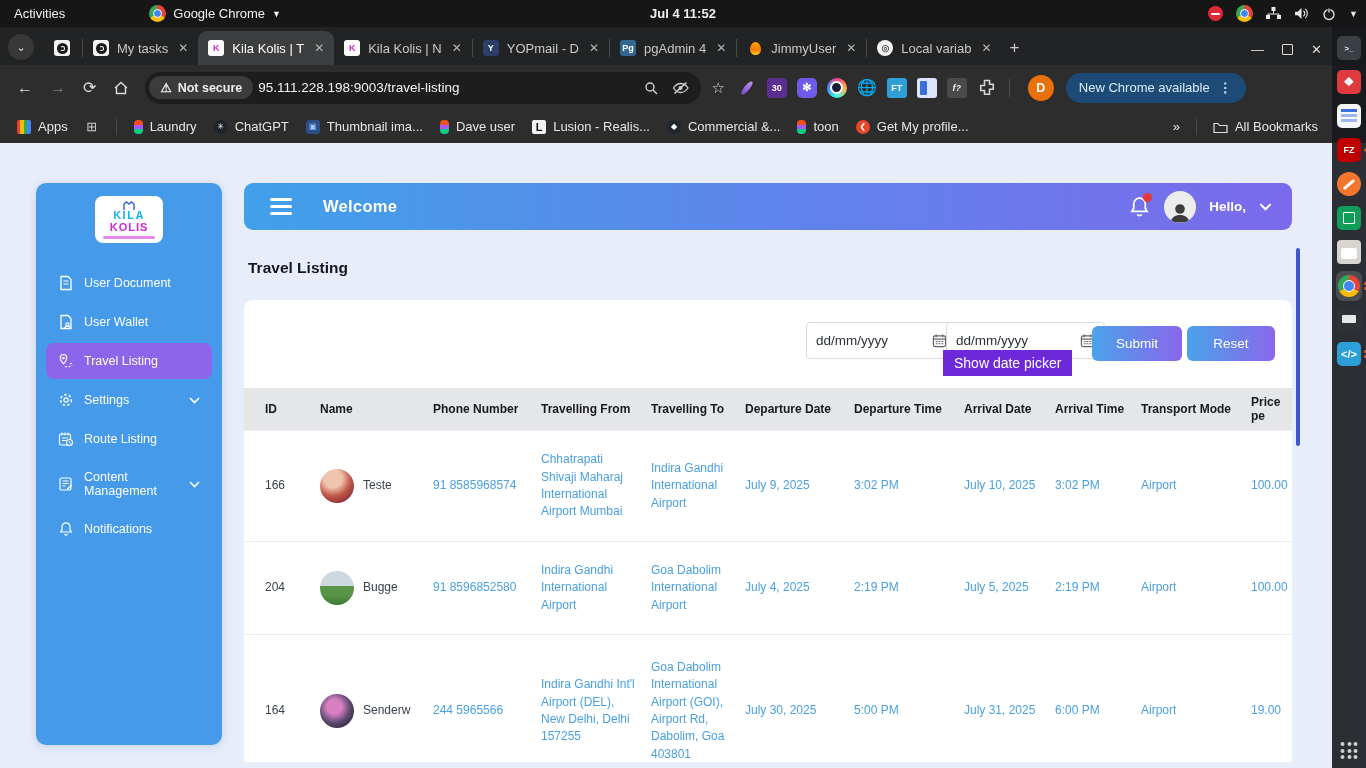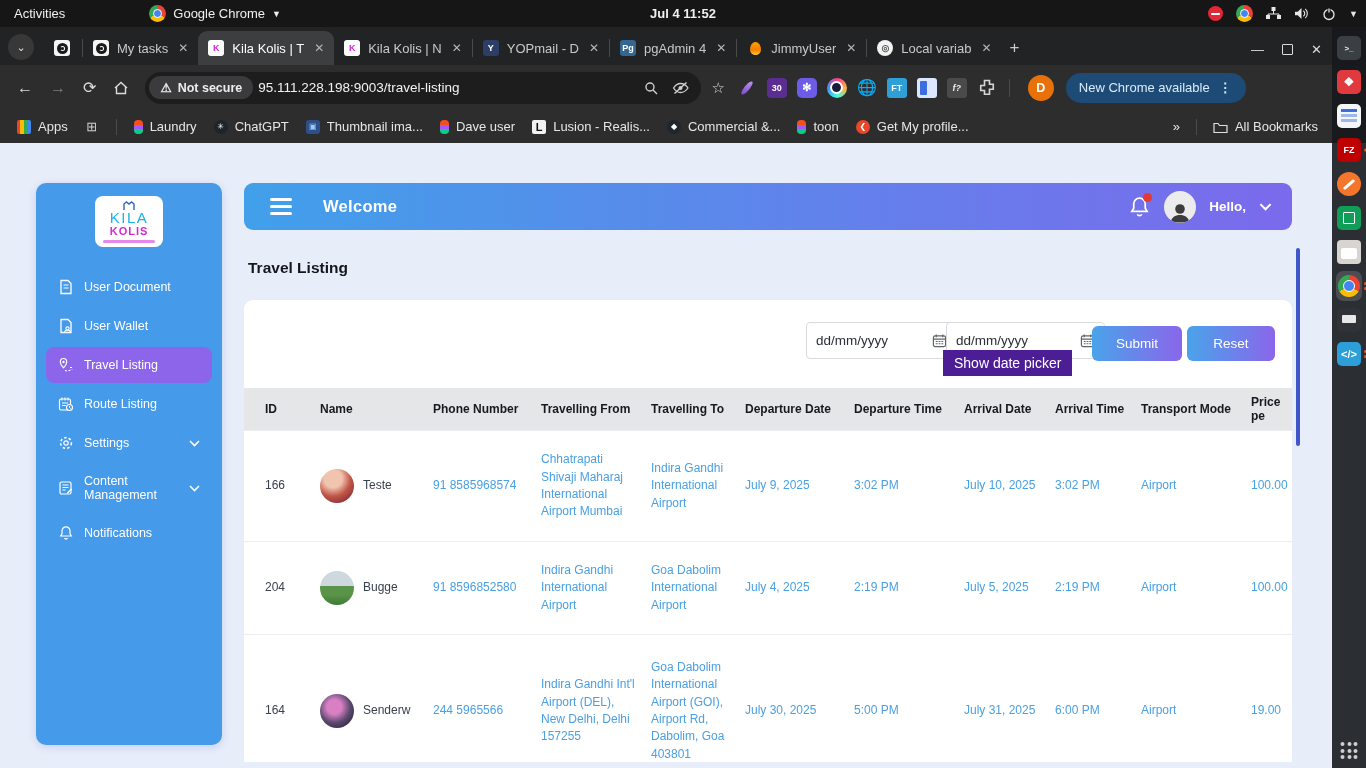--- a/index.html
+++ b/index.html
@@ -90,21 +90,21 @@
   .bmdivider{width:1px;height:16px;background:#4a4a4a;margin-left:17px;}
   .bmright{position:absolute;right:48px;display:flex;align-items:center;gap:16px;}
 
   
   .page{position:absolute;top:143px;left:0;width:1366px;height:625px;background:#e8edfa;}
 
   
   .sidebar{position:absolute;left:36px;top:40px;width:186px;height:562px;background:#459ae9;border-radius:10px;
            box-shadow:0 2px 8px rgba(40,80,160,.18);}
   .logo{width:62px;margin:13px auto 22px auto;background:#fff;border-radius:8px;padding:5px 3px 4px 3px;text-align:center;}
-  .logo .l1{color:#19b2ea;font-weight:400;font-size:15px;letter-spacing:1.5px;line-height:1.05;}
+  .logo .l1{color:#19b2ea;font-weight:700;font-size:11px;letter-spacing:1.5px;line-height:1.05;}
   .logo .l2{color:#d428d8;font-weight:800;font-size:11px;letter-spacing:1px;line-height:1.05;}
   .logo .tag{height:3px;margin:3px 5px 0 5px;background:#d428d8;opacity:.55;border-radius:2px;}
   .snav{list-style:none;margin:0;padding:0;}
   .sitem{display:flex;align-items:center;gap:10px;color:#fff;font-size:12.5px;padding:10px 12px;margin:3px 10px;border-radius:8px;}
   .sitem.active{background:#8d65ea;}
   .sitem svg{flex:0 0 auto;}
   .sitem .chev{margin-left:auto;}
   .sitem.tight .chev{margin-left:2px;}
 
   
@@ -129,21 +129,21 @@
              background:#fff;text-align:center;font-size:12.5px;color:#8d94a0;font-family:"Liberation Sans",sans-serif;outline:none;}
   .searchbox::placeholder{color:#9aa0ab;text-align:center;}
   .datefield{position:absolute;top:22px;height:35px;border:1px solid #d8dade;border-radius:4px;background:#fff;
              display:flex;align-items:center;justify-content:space-between;padding:0 9px;font-size:13.5px;color:#2b2f3a;}
   .datefield.d1{left:562px;width:131px;}
   .datefield.d2{left:702px;width:139px;}
   .btn{position:absolute;top:26px;height:35px;border:none;border-radius:6px;color:#fff;font-size:13.5px;
        background:linear-gradient(90deg,#4aa3ea,#8a66ea);display:flex;align-items:center;justify-content:center;font-family:"Liberation Sans",sans-serif;}
   .btn.submit{left:848px;width:90px;}
   .btn.reset{left:943px;width:88px;}
-  .tooltip{position:absolute;left:699px;top:50px;background:#4c1d95;color:#fff;font-size:14px;padding:5px 11px;z-index:6;white-space:nowrap;}
+  .tooltip{position:absolute;left:699px;top:50px;background:#6d28d9;color:#fff;font-size:14px;padding:5px 11px;z-index:6;white-space:nowrap;}
 
   
   .grid{display:grid;grid-template-columns:55px 113px 108px 110px 94px 109px 110px 91px 86px 110px 1fr;padding-left:21px;}
   .thead{height:42px;background:#e5e6e8;align-items:center;font-size:12px;font-weight:700;color:#17191f;}
   .trow{align-items:center;font-size:12px;color:#4aa0e2;border-top:1px solid #ededf1;line-height:1.45;}
   .trow .dark{color:#39404f;}
   .trow .cell{padding-right:10px;}
   .r1{height:110px;} .r2{height:92px;} .r3{height:152px;}
   .namecell{display:flex;align-items:center;gap:9px;color:#39404f;}
   .rowavatar{width:34px;height:34px;border-radius:50%;flex:0 0 auto;}
@@ -411,36 +411,36 @@
         <li class="sitem active">
           <svg width="16" height="16" viewBox="0 0 16 16">
               <path d="M5.5 1.5C3.7 1.5 2.3 3 2.3 5c0 2.8 3.2 5.7 3.2 5.7S8.7 7.8 8.7 5c0-2-1.4-3.5-3.2-3.5z" stroke="#fff" fill="none" stroke-width="1.2"></path>
               <circle cx="5.5" cy="5" r="1.2" fill="#fff"></circle>
               <path d="M7 13.5c2 .8 5 .4 6.5-1.5M12 10.5h2v2" stroke="#fff" fill="none" stroke-width="1.1" stroke-dasharray="2 1.5"></path>
             </svg>
           <span>Travel Listing</span>
         </li>
         <li class="sitem">
           <svg width="16" height="16" viewBox="0 0 16 16">
+              <circle cx="8" cy="8" r="2.2" stroke="#fff" fill="none" stroke-width="1.2"></circle>
+              <circle cx="8" cy="8" r="5.4" stroke="#fff" fill="none" stroke-width="1.6" stroke-dasharray="2.4 2.2"></circle>
+            </svg>
+          <span>Settings</span>
+          <svg class="chev" width="11" height="7" viewBox="0 0 11 7">
+              <path d="M1 1l4.5 4.5L10 1" stroke="#fff" fill="none" stroke-width="1.6"></path>
+            </svg>
+        </li>
+        <li class="sitem">
+          <svg width="16" height="16" viewBox="0 0 16 16">
               <rect x="1.5" y="3" width="11" height="11" rx="1.5" stroke="#fff" fill="none" stroke-width="1.2"></rect>
               <path d="M4 1.5v3M7 1.5v3M10 1.5v3M4 7h6M4 9.5h4" stroke="#fff" stroke-width="1.1"></path>
               <circle cx="11.5" cy="11.5" r="3" fill="#459ae9" stroke="#fff" stroke-width="1.1"></circle>
               <path d="M11.5 10v1.7l1.2.8" stroke="#fff" fill="none" stroke-width="1"></path>
             </svg>
           <span>Route Listing</span>
-        </li>
-        <li class="sitem">
-          <svg width="16" height="16" viewBox="0 0 16 16">
-              <circle cx="8" cy="8" r="2.2" stroke="#fff" fill="none" stroke-width="1.2"></circle>
-              <circle cx="8" cy="8" r="5.4" stroke="#fff" fill="none" stroke-width="1.6" stroke-dasharray="2.4 2.2"></circle>
-            </svg>
-          <span>Settings</span>
-          <svg class="chev" width="11" height="7" viewBox="0 0 11 7">
-              <path d="M1 1l4.5 4.5L10 1" stroke="#fff" fill="none" stroke-width="1.6"></path>
-            </svg>
         </li>
         <li class="sitem tight">
           <svg width="16" height="16" viewBox="0 0 16 16">
               <rect x="2" y="2" width="11" height="12" rx="1.5" stroke="#fff" fill="none" stroke-width="1.2"></rect>
               <path d="M4.5 5h6M4.5 7.5h6M4.5 10h3" stroke="#fff" stroke-width="1.1"></path>
               <path d="M9 12.5l4-4 1 1-4 4h-1z" fill="#fff"></path>
             </svg>
           <span>Content Management</span>
           <svg class="chev" width="11" height="7" viewBox="0 0 11 7">
               <path d="M1 1l4.5 4.5L10 1" stroke="#fff" fill="none" stroke-width="1.6"></path>

